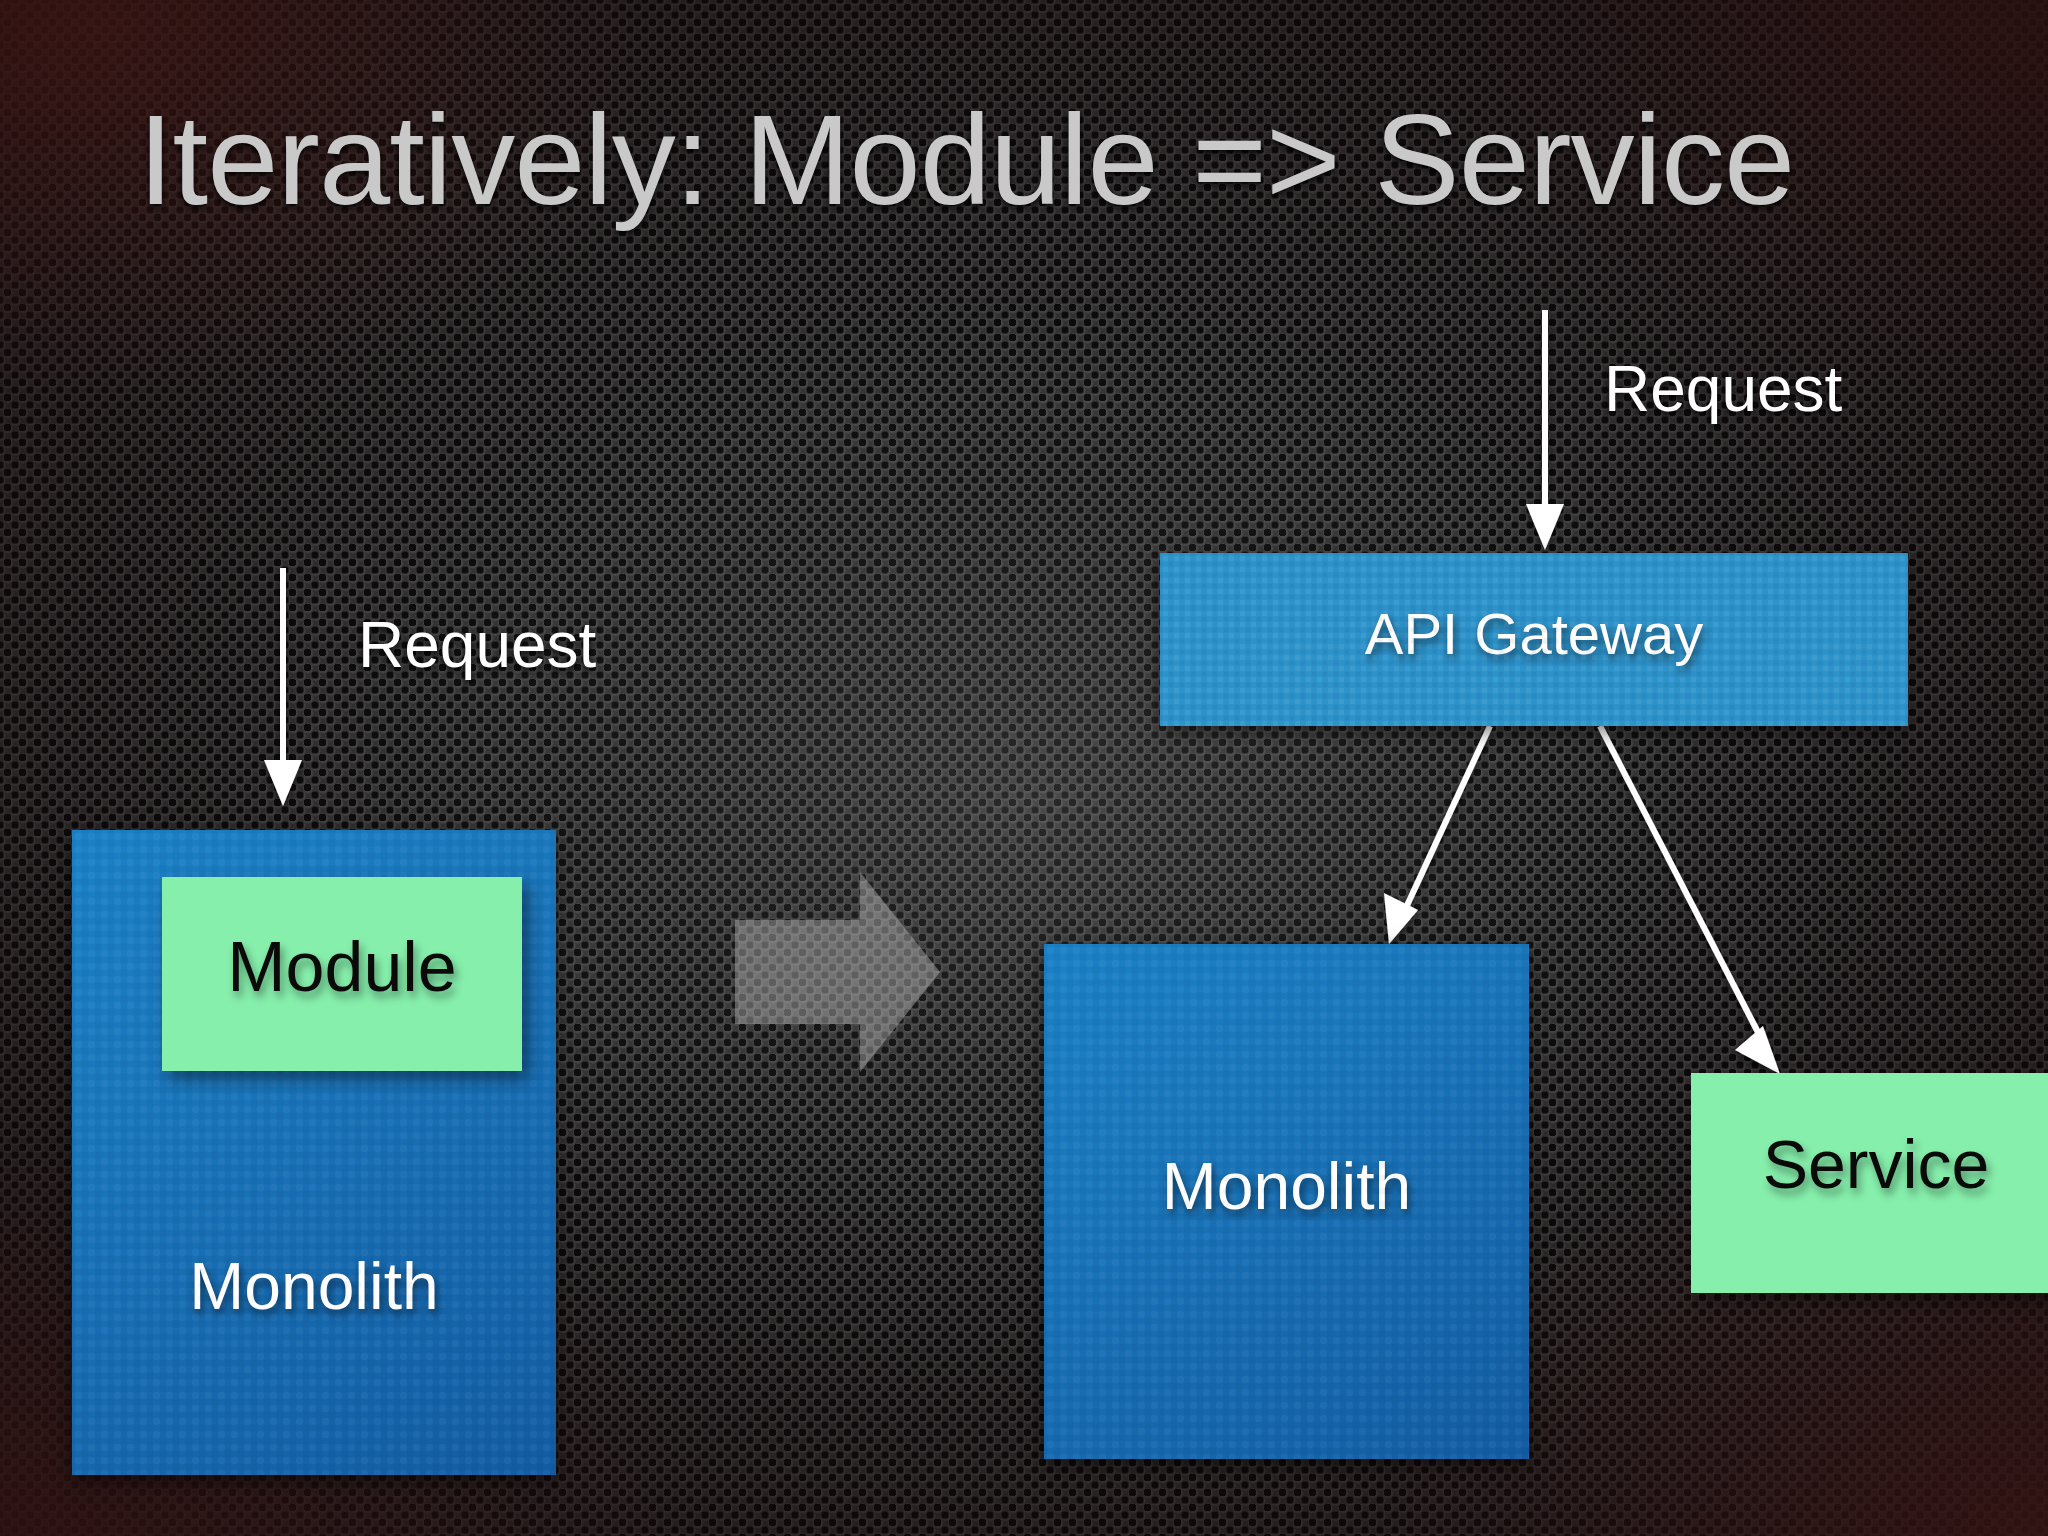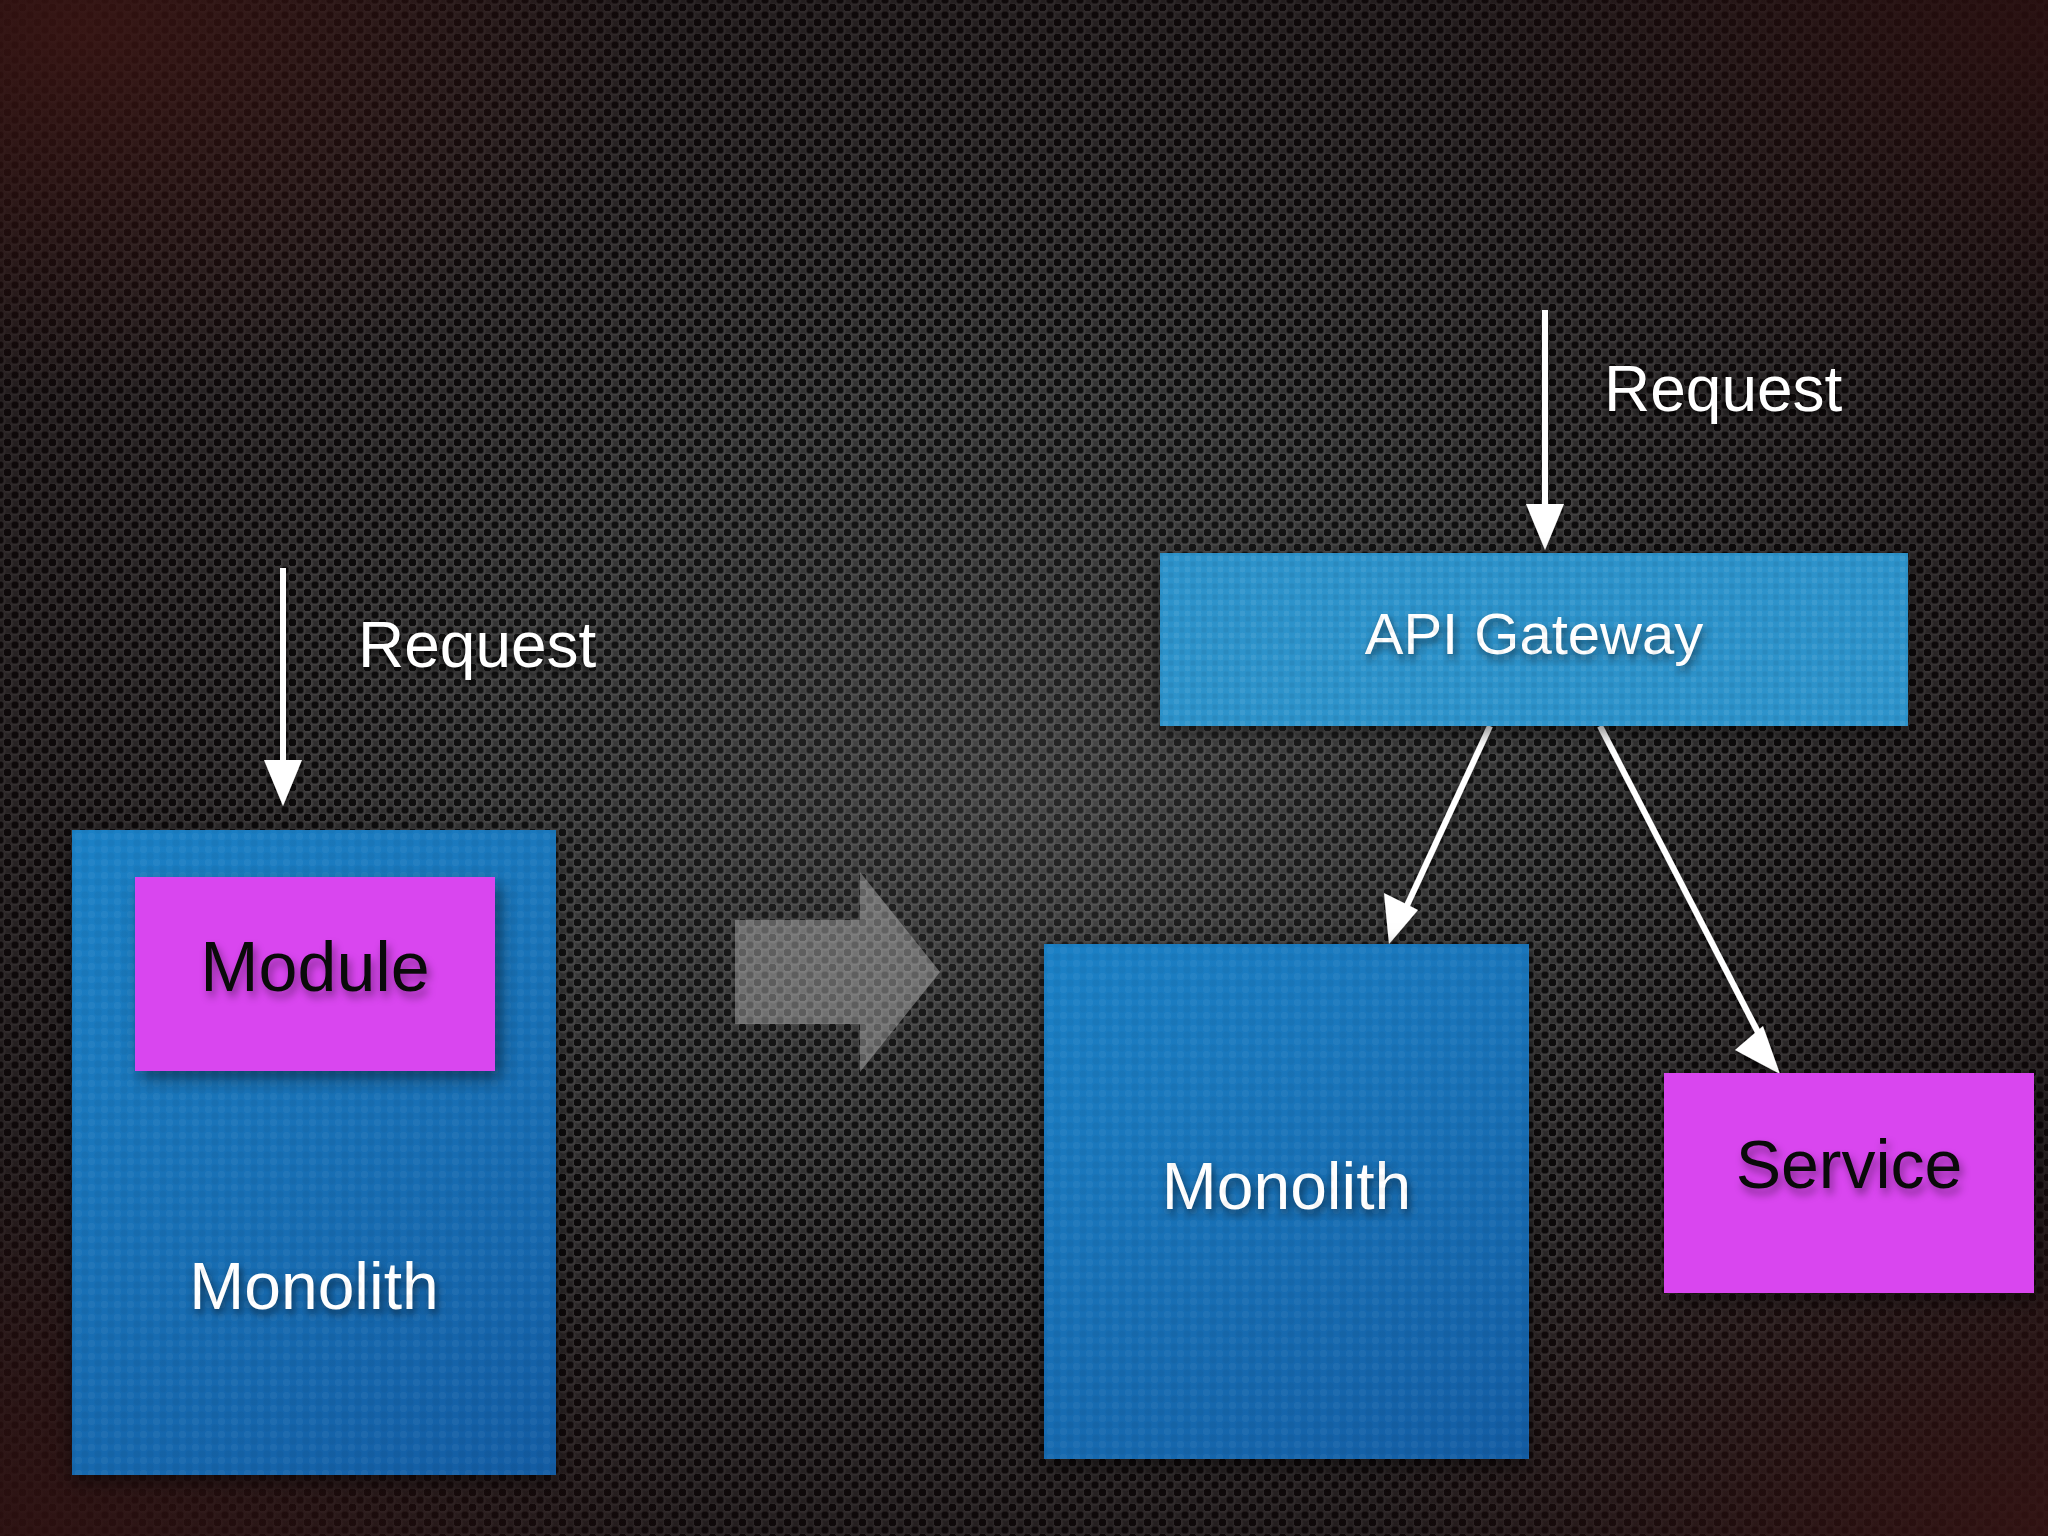--- a/index.html
+++ b/index.html
@@ -90,22 +90,23 @@
     content:"";position:absolute;inset:0;
     background-image:
       radial-gradient(circle at 50% 50%, rgba(255,255,255,.07) 0 36%, rgba(255,255,255,0) 40%),
       radial-gradient(circle at 50% 50%, rgba(0,0,0,.06) 0 36%, rgba(0,0,0,0) 40%);
     background-size:11px 11px,11px 11px;
     background-position:0 0, 5.5px 5.5px;
     pointer-events:none;
   }
   .cream-box{
     position:absolute;
-    background:#d946ef;
+    background:#86efac;
     box-shadow:6px 8px 16px rgba(0,0,0,.45);
+    margin-left:27px;
   }
 
   .box-label{
     position:absolute;left:0;right:0;
     text-align:center;
     font-weight:300;
     white-space:nowrap;
   }
   .label-white{
     color:#ffffff;
@@ -130,20 +131,21 @@
 </style>
 </head>
 <body>
 
 <div id="slide">
 
   <div id="tex"></div>
   <div id="vig"></div>
   <div id="tint"></div>
 
+  <div id="title">Iteratively: Module =&gt; Service</div>
 
   <svg id="arrows" width="2048" height="1536" viewBox="0 0 2048 1536">
     <defs>
       <filter id="dshadow" x="-40%" y="-40%" width="200%" height="200%">
         <feDropShadow dx="0" dy="3" stdDeviation="4" flood-color="#000" flood-opacity="0.7"></feDropShadow>
       </filter>
     </defs>
 
     <g filter="url(#dshadow)">
       <line x1="283" y1="568" x2="283" y2="775" stroke="#ffffff" stroke-width="6"></line>

